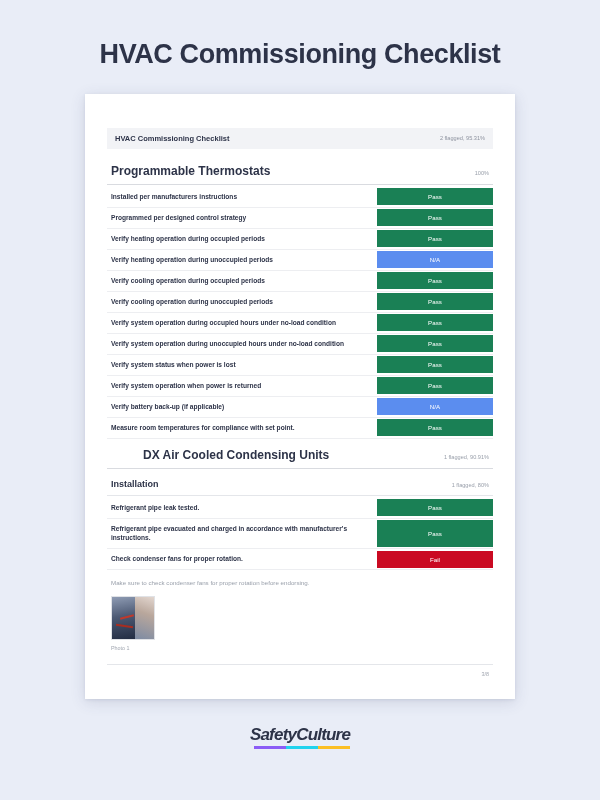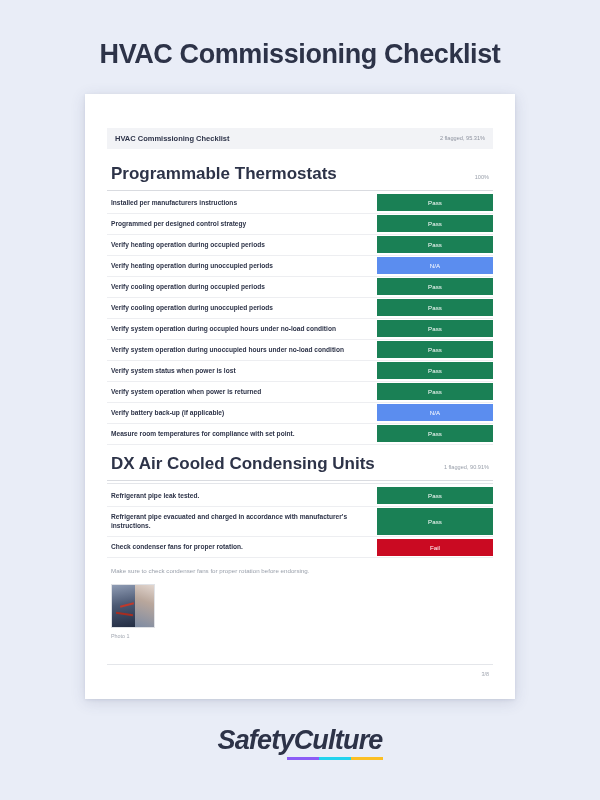--- a/index.html
+++ b/index.html
@@ -60,21 +60,21 @@
   }
 
   
   .section-head {
     display: flex;
     align-items: baseline;
     justify-content: space-between;
     padding: 3px 4px 6px 4px;
   }
   .section-head .s-label {
-    font-size: 17px;
+    font-size: 12px;
     font-weight: bold;
     color: #2d3348;
   }
   .section-head .s-meta {
     font-size: 5.6px;
     color: #9aa0ab;
   }
   .section-head.sub .s-label { font-size: 9px; }
 
   .divider {
@@ -177,21 +177,21 @@
     color: #a2a7b1;
     padding-right: 4px;
   }
 
   
   .brand {
     margin-top: 26px;
     text-align: center;
   }
   .brand-text {
-    font-size: 27px;
+    font-size: 17px;
     font-weight: bold;
     font-style: italic;
     color: #2d3348;
     letter-spacing: -0.8px;
     display: inline-block;
     position: relative;
     padding-bottom: 5px;
   }
   .brand-underline {
     display: flex;
@@ -269,26 +269,30 @@
       <div class="row">
         <div class="q">Verify battery back-up (if applicable)</div>
         <div class="badge na">N/A</div>
       </div>
       <div class="row">
         <div class="q">Measure room temperatures for compliance with set point.</div>
         <div class="badge pass">Pass</div>
       </div>
     </div>
 
-    <div class="section-head" style="padding-top:9px;">
+    <div class="section-head" style="padding-top:9px;margin-left:32px;">
       <span class="s-label">DX Air Cooled Condensing Units</span>
       <span class="s-meta">1 flagged, 90.91%</span>
     </div>
     <div class="divider thick"></div>
 
+    <div class="section-head sub" style="padding-top:8px;">
+      <span class="s-label">Installation</span>
+      <span class="s-meta">1 flagged, 80%</span>
+    </div>
     <div class="divider"></div>
 
     <div class="rows">
       <div class="row">
         <div class="q">Refrigerant pipe leak tested.</div>
         <div class="badge pass">Pass</div>
       </div>
       <div class="row">
         <div class="q">Refrigerant pipe evacuated and charged in accordance with manufacturer's instructions.</div>
         <div class="badge pass">Pass</div>

